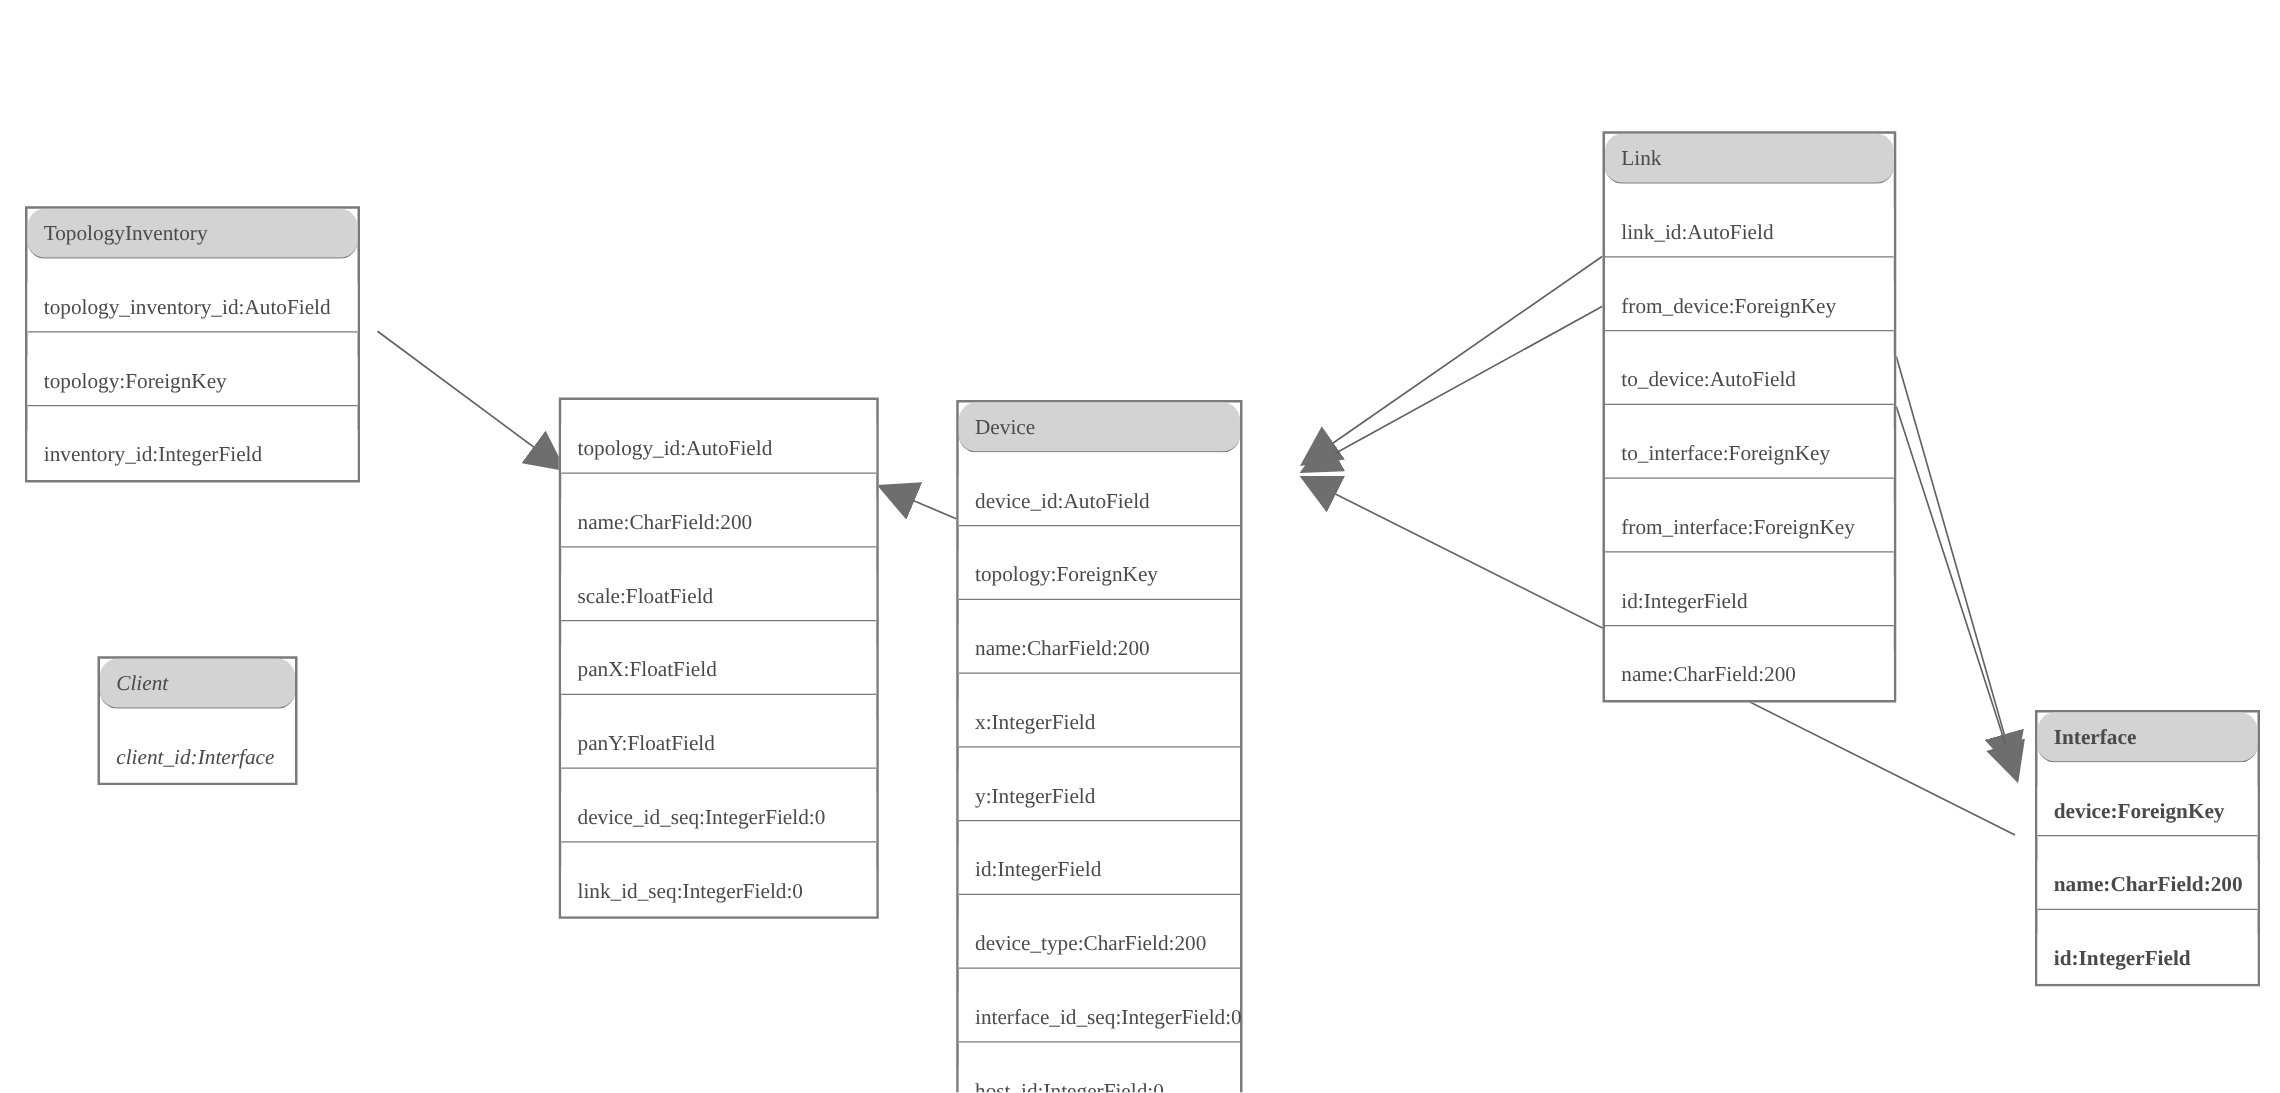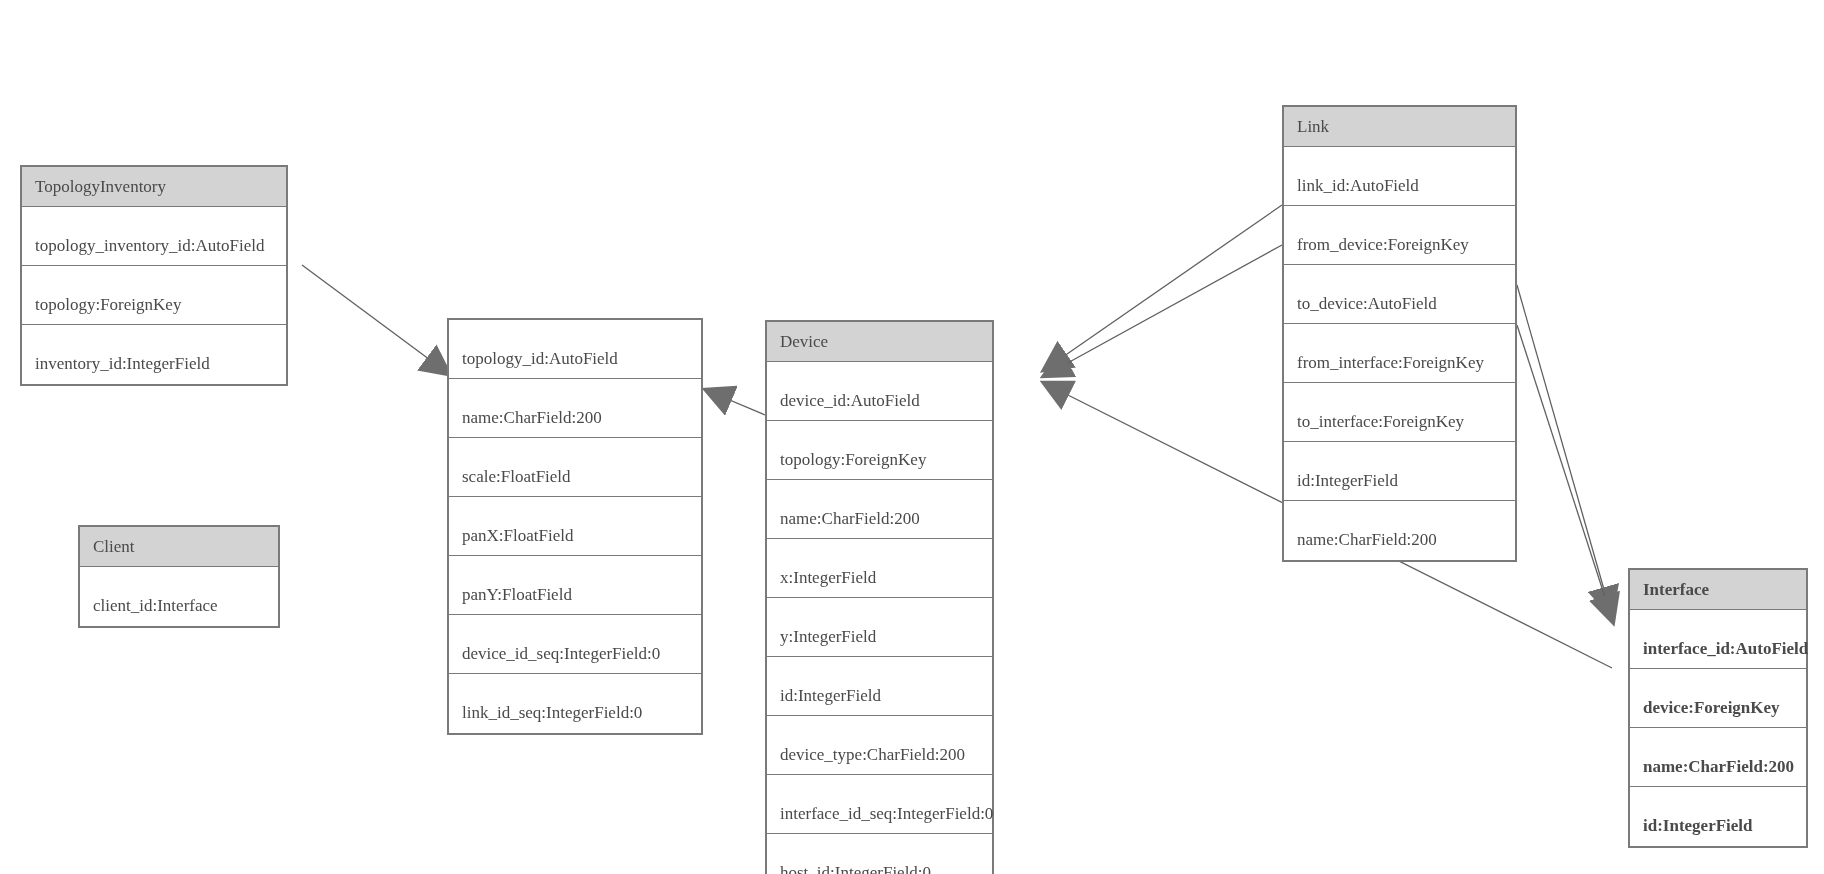--- a/index.html
+++ b/index.html
@@ -35,20 +35,21 @@
   .entity-header {
     height: 40px;
     background: var(--header-fill);
     border-bottom: 1px solid var(--border-color);
     display: flex;
     align-items: center;
     padding: 0 13px;
     font-size: 17px;
     color: var(--text-color);
     white-space: nowrap;
+    border-radius: 14px;
   }
   .entity-row {
     height: 40px;
     border-bottom: 1px solid var(--border-color);
     display: flex;
     align-items: center;
     padding: 0 13px;
     font-size: 17px;
     color: var(--text-color);
     background: var(--bg);
@@ -92,47 +93,46 @@
       </div>
       <div class="entity" style="left: 447px; top: 318px; width: 256px;">
         <div class="entity-row">topology_id:AutoField</div>
         <div class="entity-row">name:CharField:200</div>
         <div class="entity-row">scale:FloatField</div>
         <div class="entity-row">panX:FloatField</div>
         <div class="entity-row">panY:FloatField</div>
         <div class="entity-row">device_id_seq:IntegerField:0</div>
         <div class="entity-row">link_id_seq:IntegerField:0</div>
       </div>
-      <div class="entity" style="left: 78px; top: 525px; width: 202px;">
+      <div class="entity" style="left: 78px; top: 525px; width: 160px; font-style: italic;">
         <div class="entity-header">Client</div>
         <div class="entity-row">client_id:Interface</div>
       </div>
       <div class="entity" style="left: 765px; top: 320px; width: 229px;">
         <div class="entity-header">Device</div>
         <div class="entity-row">device_id:AutoField</div>
         <div class="entity-row">topology:ForeignKey</div>
         <div class="entity-row">name:CharField:200</div>
         <div class="entity-row">x:IntegerField</div>
         <div class="entity-row">y:IntegerField</div>
         <div class="entity-row">id:IntegerField</div>
         <div class="entity-row">device_type:CharField:200</div>
         <div class="entity-row">interface_id_seq:IntegerField:0</div>
         <div class="entity-row">host_id:IntegerField:0</div>
       </div>
       <div class="entity" style="left: 1282px; top: 105px; width: 235px;">
         <div class="entity-header">Link</div>
         <div class="entity-row">link_id:AutoField</div>
         <div class="entity-row">from_device:ForeignKey</div>
         <div class="entity-row">to_device:AutoField</div>
+        <div class="entity-row">to_interface:ForeignKey</div>
         <div class="entity-row">from_interface:ForeignKey</div>
-        <div class="entity-row">to_interface:ForeignKey</div>
         <div class="entity-row">id:IntegerField</div>
         <div class="entity-row">name:CharField:200</div>
       </div>
       <div class="entity" style="left: 1628px; top: 568px; width: 180px; font-weight: bold;">
         <div class="entity-header">Interface</div>
-        <div class="entity-row">interface_id:AutoField</div>
         <div class="entity-row">device:ForeignKey</div>
         <div class="entity-row">name:CharField:200</div>
         <div class="entity-row">id:IntegerField</div>
       </div>
     </div>
 </div>
 
 </body></html>

